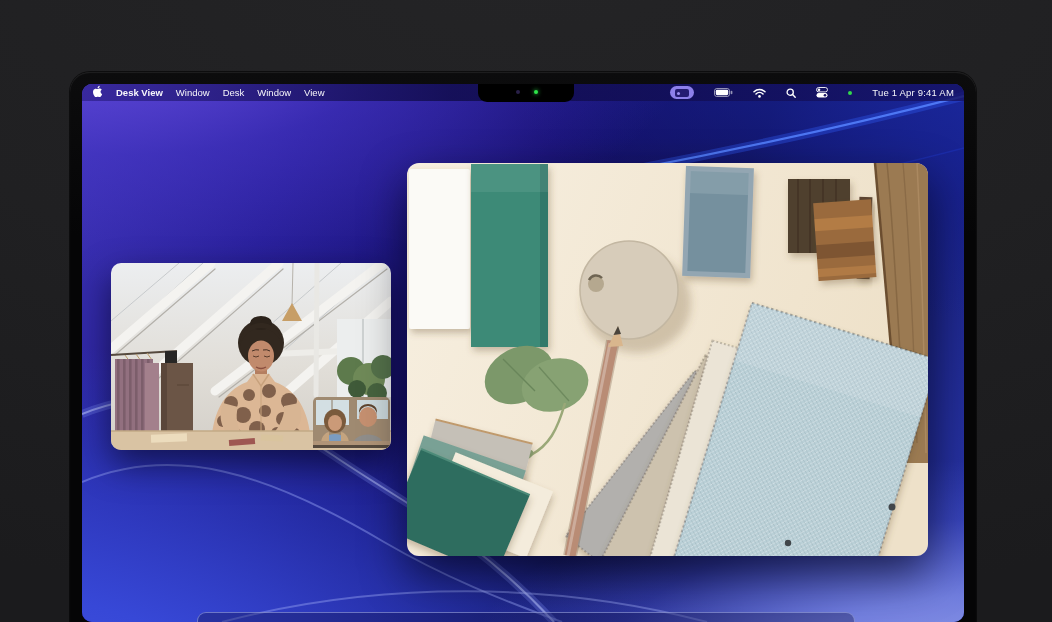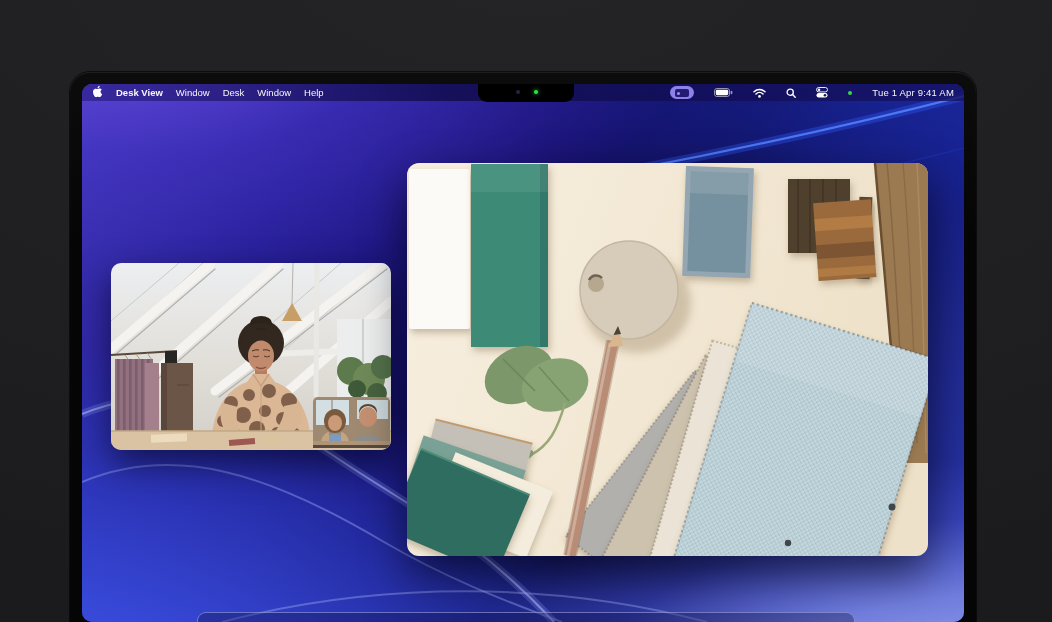--- a/index.html
+++ b/index.html
@@ -83,21 +83,21 @@
           <span class="m-item">
             <svg width="11" height="13" viewBox="0 0 12 14">
               <path fill="#fff" d="M9.3 7.4c0-1.6 1.3-2.3 1.3-2.4-.7-1-1.8-1.2-2.2-1.2-1-.1-1.9.6-2.3.6-.5 0-1.2-.6-2-.5-1 0-2 .6-2.5 1.5C.5 7.3 1.3 10.1 2.4 11.6c.5.7 1.1 1.6 1.9 1.5.8 0 1.1-.5 2-.5s1.2.5 2 .5c.8 0 1.4-.7 1.9-1.5.6-.8.8-1.7.8-1.7s-1.6-.6-1.7-2.5z"></path>
               <path fill="#fff" d="M7.8 2.7c.4-.5.7-1.3.6-2-.6 0-1.4.4-1.8 1-.4.4-.7 1.2-.6 1.8.7.1 1.4-.3 1.8-.8z"></path>
             </svg>
           </span>
           <span class="m-item app">Desk View</span>
           <span class="m-item">Window</span>
           <span class="m-item">Desk</span>
           <span class="m-item">Window</span>
-          <span class="m-item">Help</span>
+          <span class="m-item">View</span>
         </div>
         <div class="m-right">
           <span class="pill">
             <span class="scr">
                 <i></i>
               </span>
           </span>
           <svg width="19" height="9" viewBox="0 0 19 9">
             <rect x="0.5" y="0.5" width="15" height="8" rx="2.4" fill="none" stroke="rgba(255,255,255,.55)"></rect>
             <rect x="1.8" y="1.8" width="12.4" height="5.4" rx="1.4" fill="#fff"></rect>

